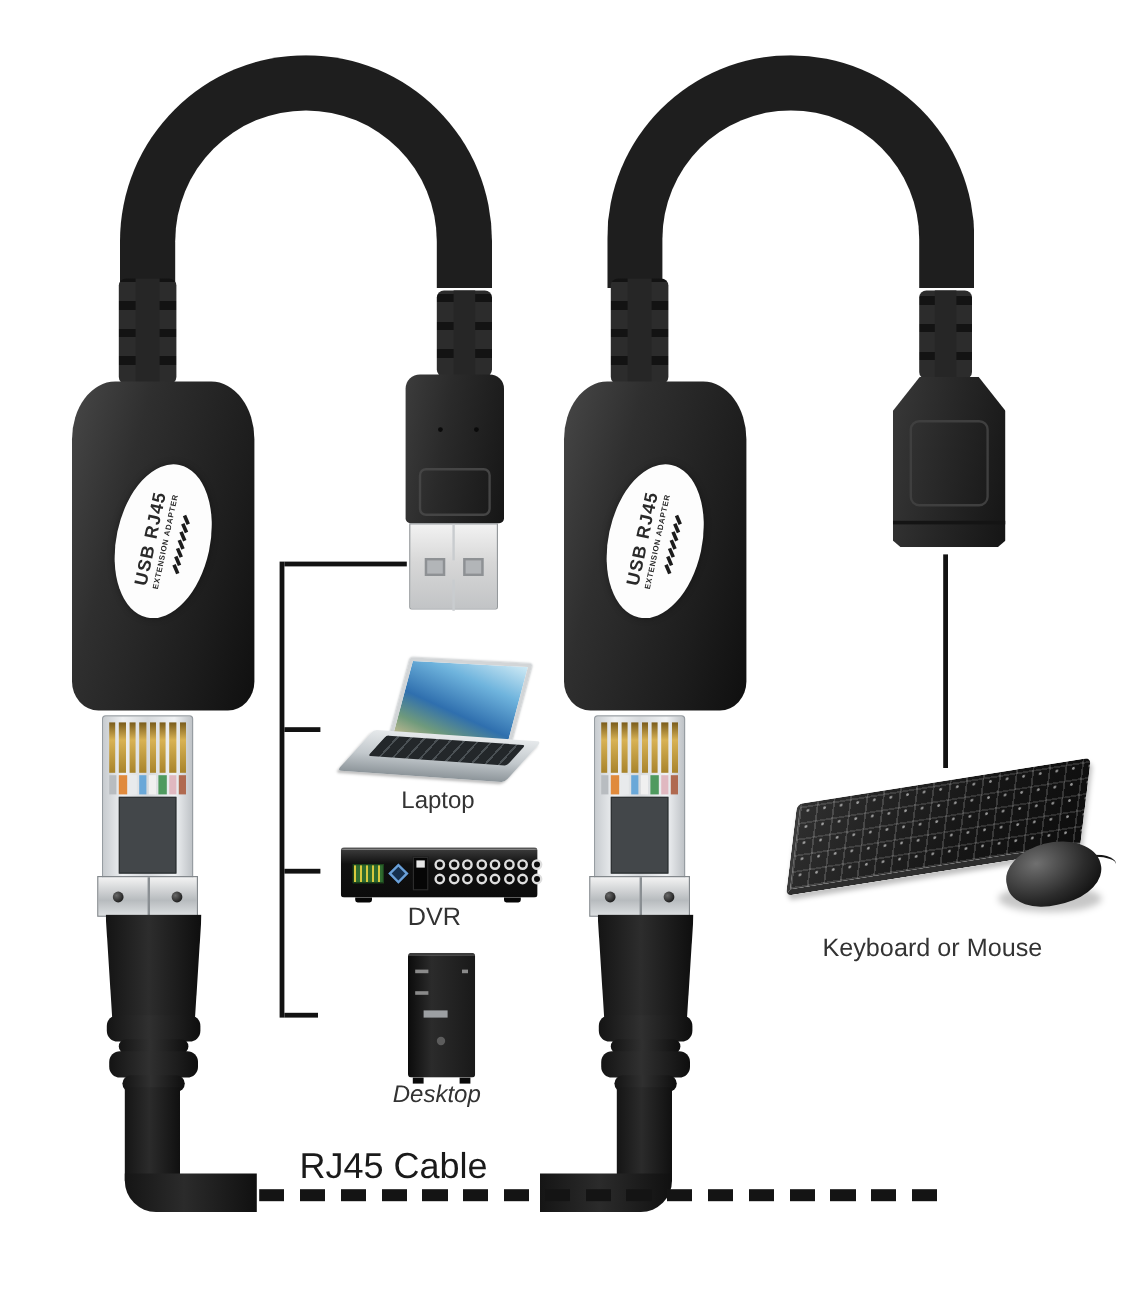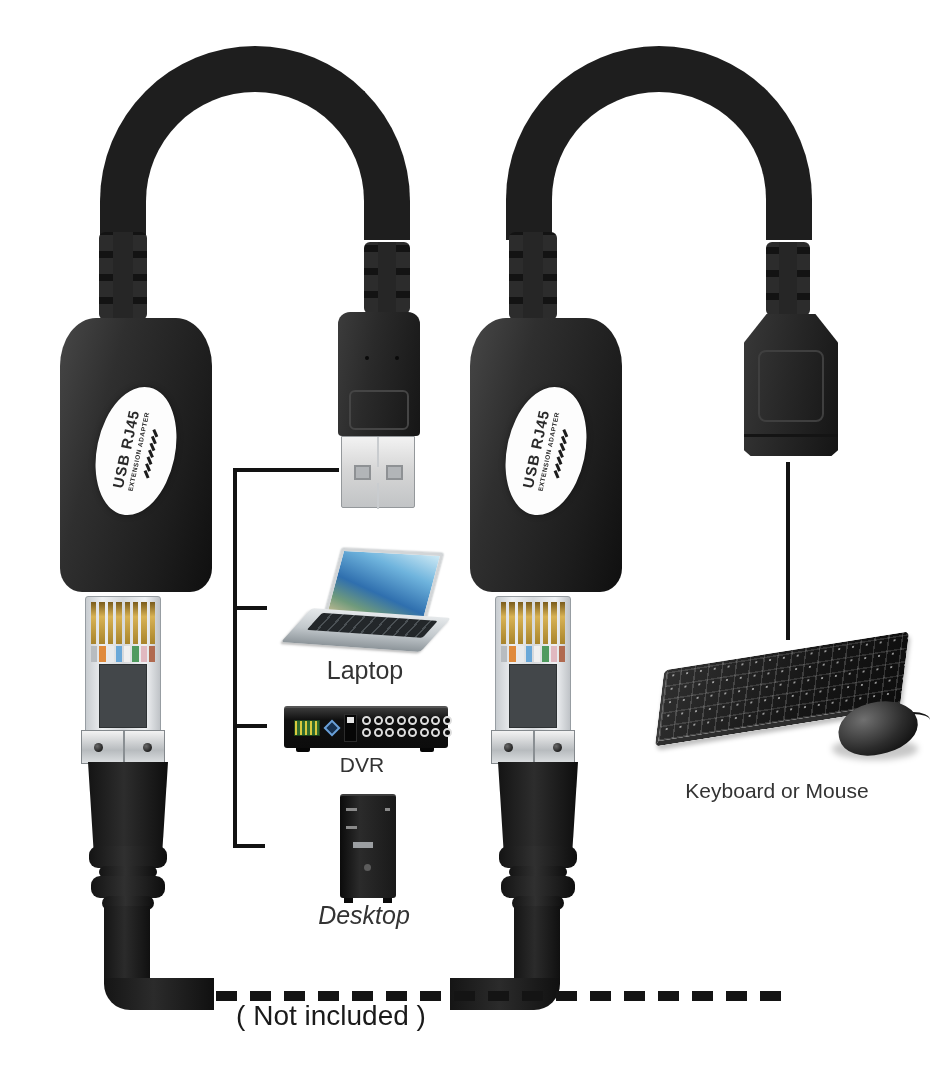--- a/index.html
+++ b/index.html
@@ -58,21 +58,21 @@
   .usbf-body{background:linear-gradient(100deg,#383838,#262626 50%,#151515);
           clip-path:polygon(24% 0,76% 0,100% 20%,100% 96%,93% 100%,7% 100%,0 96%,0 20%);}
   .usbf-outline{border:2px solid #3f3f3f;border-radius:8px;}
   .usbf-band{background:#141414;}
 
   
   .line{background:#121212;}
   .dashed{background:repeating-linear-gradient(90deg,#141414 0 21px,transparent 21px 34px);}
 
   
-  .dev-label{color:#333;font-size:25px;text-align:center;}
+  .dev-label{color:#333;font-size:20px;text-align:center;}
   .note-title{color:#1a1a1a;font-size:30px;text-align:center;}
   .note-sub{color:#1a1a1a;font-size:28px;text-align:center;}
 
   
   .laptop-screen{background:linear-gradient(200deg,#cfeaf5 0%,#6fb4dd 28%,#2f6fae 58%,#6f9a7c 78%,#c9bd93 95%);
           border:3px solid #d2d5d7;border-radius:2px;transform:rotate(3deg) skewX(-12deg);
           box-shadow:0 0 2px #9aa0a4;}
   .laptop-base{background:linear-gradient(180deg,#e6e9eb 0%,#c2c8cc 55%,#8d959a 100%);
           border-radius:3px;transform:rotate(4deg) skewX(-38deg);box-shadow:0 2px 2px rgba(0,0,0,.25);}
   .laptop-keys{position:absolute;left:14px;right:10px;top:4px;height:18px;background:
@@ -249,21 +249,21 @@
   </div>
 
   <div class="abs line" style="left:233px;top:468px;width:4px;height:380px;"></div>
   <div class="abs line" style="left:237px;top:468px;width:102px;height:4px;"></div>
   <div class="abs line" style="left:237px;top:606px;width:30px;height:4px;"></div>
   <div class="abs line" style="left:237px;top:724px;width:30px;height:4px;"></div>
   <div class="abs line" style="left:237px;top:844px;width:28px;height:4px;"></div>
   <div class="abs line" style="left:786px;top:462px;width:4px;height:178px;"></div>
 
   <div class="abs dashed" style="left:216px;top:991px;width:572px;height:10px;"></div>
-  <div class="abs note-sub" style="left:206px;top:1000px;width:250px;">( Not included )</div>
+  <div class="abs note-title" style="left:213px;top:956px;width:230px;">RJ45 Cable</div>
 
   <div class="abs laptop-screen" style="left:332px;top:550px;width:102px;height:74px;"></div>
   <div class="abs laptop-base" style="left:296px;top:612px;width:140px;height:36px;">
     <span class="laptop-keys"></span>
   </div>
   <div class="abs dev-label" style="left:285px;top:656px;width:160px;">Laptop</div>
 
   <div class="abs dvr-box" style="left:284px;top:706px;width:164px;height:42px;">
     <span class="abs dvr-terminal" style="left:10px;top:12px;width:26px;height:16px;"></span>
     <span class="abs dvr-diamond" style="left:42px;top:14px;width:12px;height:12px;"></span>

